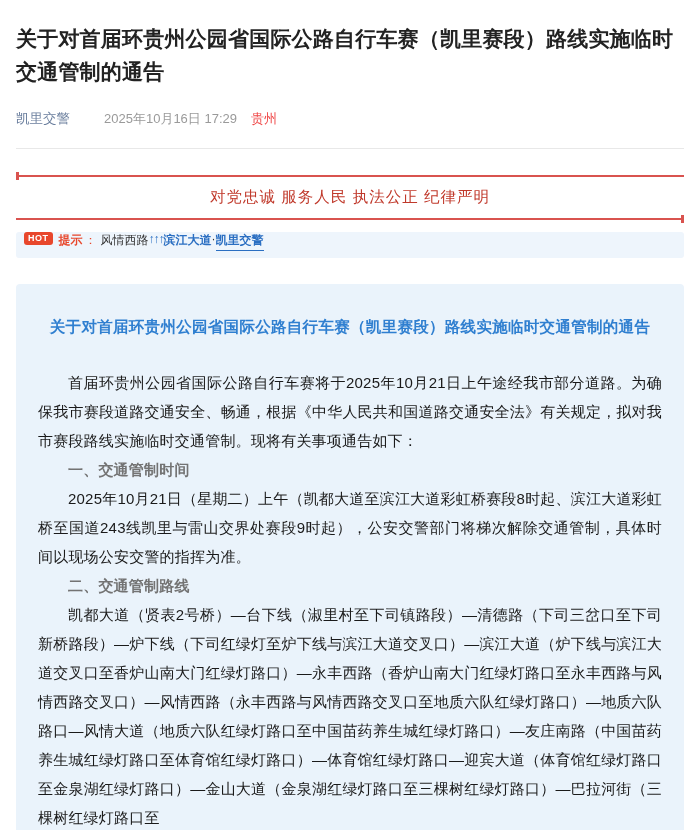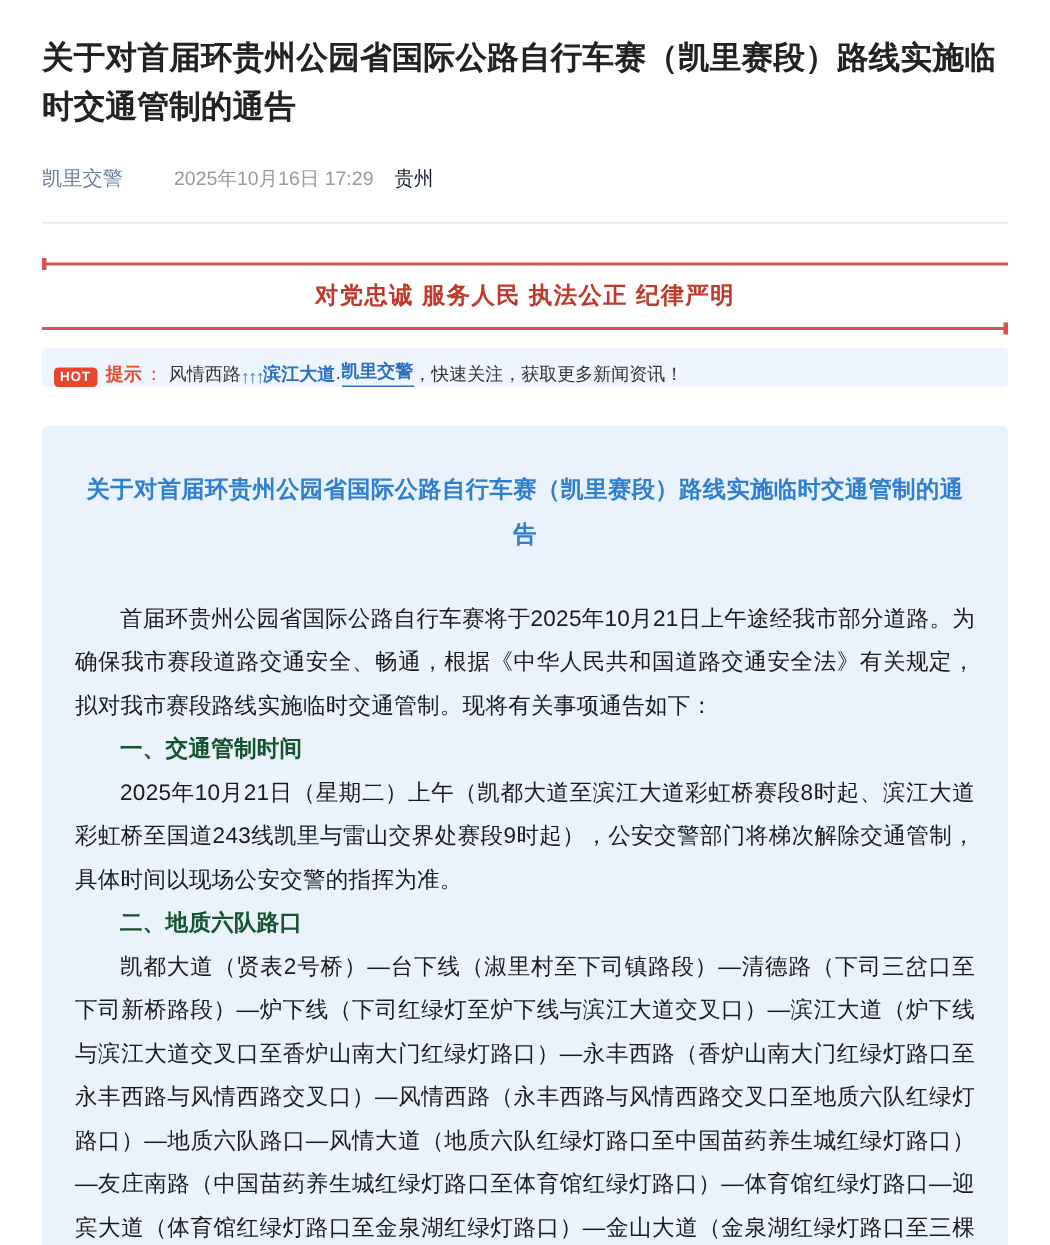--- a/index.html
+++ b/index.html
@@ -11,21 +11,21 @@
     height: 830px;
     background: #ffffff;
     font-family: "Liberation Sans", sans-serif;
     color: #333333;
     overflow: hidden;
   }
   .page {
     width: 700px;
     height: 830px;
     box-sizing: border-box;
-    padding: 0 28px;
+    padding: 0 16px;
     position: relative;
   }
   .article-title {
     font-size: 21px;
     line-height: 33px;
     font-weight: bold;
     color: #222222;
     letter-spacing: 0.2px;
     padding-top: 22px;
     margin: 0;
@@ -40,21 +40,21 @@
   .meta-author {
     color: #6b7f9e;
     font-size: 13.5px;
   }
   .meta-date {
     color: #9a9a9a;
     font-size: 13px;
     margin-left: 20px;
   }
   .meta-loc {
-    color: #0f172a;
+    color: #ef4444;
     font-size: 13px;
   }
   .divider {
     margin-top: 20px;
     height: 1px;
     background: #e8e8e8;
     width: 100%;
   }
   .slogan-block {
     margin-top: 26px;
@@ -71,21 +71,21 @@
     position: absolute;
     left: 0;
     top: -3px;
     width: 3px;
     height: 8px;
     background: #d9534f;
   }
   .slogan-text {
     text-align: center;
     color: #c0392b;
-    font-weight: bold;
+    font-weight: normal;
     font-size: 15.5px;
     padding: 10px 0 10px 0;
     letter-spacing: 1px;
   }
   .slogan-line-bottom {
     height: 2px;
     background: #d9534f;
     width: 100%;
     position: relative;
   }
@@ -97,21 +97,21 @@
     width: 3px;
     height: 8px;
     background: #d9534f;
   }
   .tip-bar {
     margin-top: 12px;
     background: #eef5fc;
     border-radius: 3px;
     height: 26px;
     display: flex;
-    align-items: flex-end;
+    align-items: flex-start;
     padding: 0 8px;
     font-size: 12px;
     position: relative;
   }
   .hot-badge {
     background: #e8472c;
     color: #ffffff;
     font-size: 9px;
     font-weight: bold;
     border-radius: 3px;
@@ -172,21 +172,21 @@
     line-height: 29px;
     color: #1a1a1a;
     margin: 0;
     text-align: justify;
     text-indent: 2em;
     letter-spacing: 0.2px;
   }
   .body-h {
     font-size: 15px;
     line-height: 29px;
-    color: #14532d;
+    color: #737373;
     margin: 0;
     font-weight: bold;
     text-indent: 2em;
     letter-spacing: 0.2px;
   }
 </style>
 </head>
 <body>
 
 <div class="page">
@@ -209,26 +209,25 @@
 
   <div class="tip-bar">
     <span class="hot-badge">HOT</span>
     <span class="tip-label">提示</span>
     <span class="tip-colon">：</span>
     <span class="tip-text">风情西路</span>
     <span class="tip-arrow">↑↑↑</span>
     <span class="tip-blue">滨江大道</span>
     <span class="tip-text">·</span>
     <a class="tip-link" href="#">凯里交警</a>
-    <span class="tip-text">，快速关注，获取更多新闻资讯！</span>
   </div>
 
   <div class="card">
     <div class="card-title">关于对首届环贵州公园省国际公路自行车赛（凯里赛段）路线实施临时交通管制的通告</div>
 
     <p class="body-p">首届环贵州公园省国际公路自行车赛将于2025年10月21日上午途经我市部分道路。为确保我市赛段道路交通安全、畅通，根据《中华人民共和国道路交通安全法》有关规定，拟对我市赛段路线实施临时交通管制。现将有关事项通告如下：</p>
     <p class="body-h">一、交通管制时间</p>
     <p class="body-p">2025年10月21日（星期二）上午（凯都大道至滨江大道彩虹桥赛段8时起、滨江大道彩虹桥至国道243线凯里与雷山交界处赛段9时起），公安交警部门将梯次解除交通管制，具体时间以现场公安交警的指挥为准。</p>
-    <p class="body-h">二、地质六队路口</p>
+    <p class="body-h">二、交通管制路线</p>
     <p class="body-p">凯都大道（贤表2号桥）—台下线（淑里村至下司镇路段）—清德路（下司三岔口至下司新桥路段）—炉下线（下司红绿灯至炉下线与滨江大道交叉口）—滨江大道（炉下线与滨江大道交叉口至香炉山南大门红绿灯路口）—永丰西路（香炉山南大门红绿灯路口至永丰西路与风情西路交叉口）—风情西路（永丰西路与风情西路交叉口至地质六队红绿灯路口）—地质六队路口—风情大道（地质六队红绿灯路口至中国苗药养生城红绿灯路口）—友庄南路（中国苗药养生城红绿灯路口至体育馆红绿灯路口）—体育馆红绿灯路口—迎宾大道（体育馆红绿灯路口至金泉湖红绿灯路口）—金山大道（金泉湖红绿灯路口至三棵树红绿灯路口）—巴拉河街（三棵树红绿灯路口至</p>
   </div>
 
 </div>
 
 </body></html>

